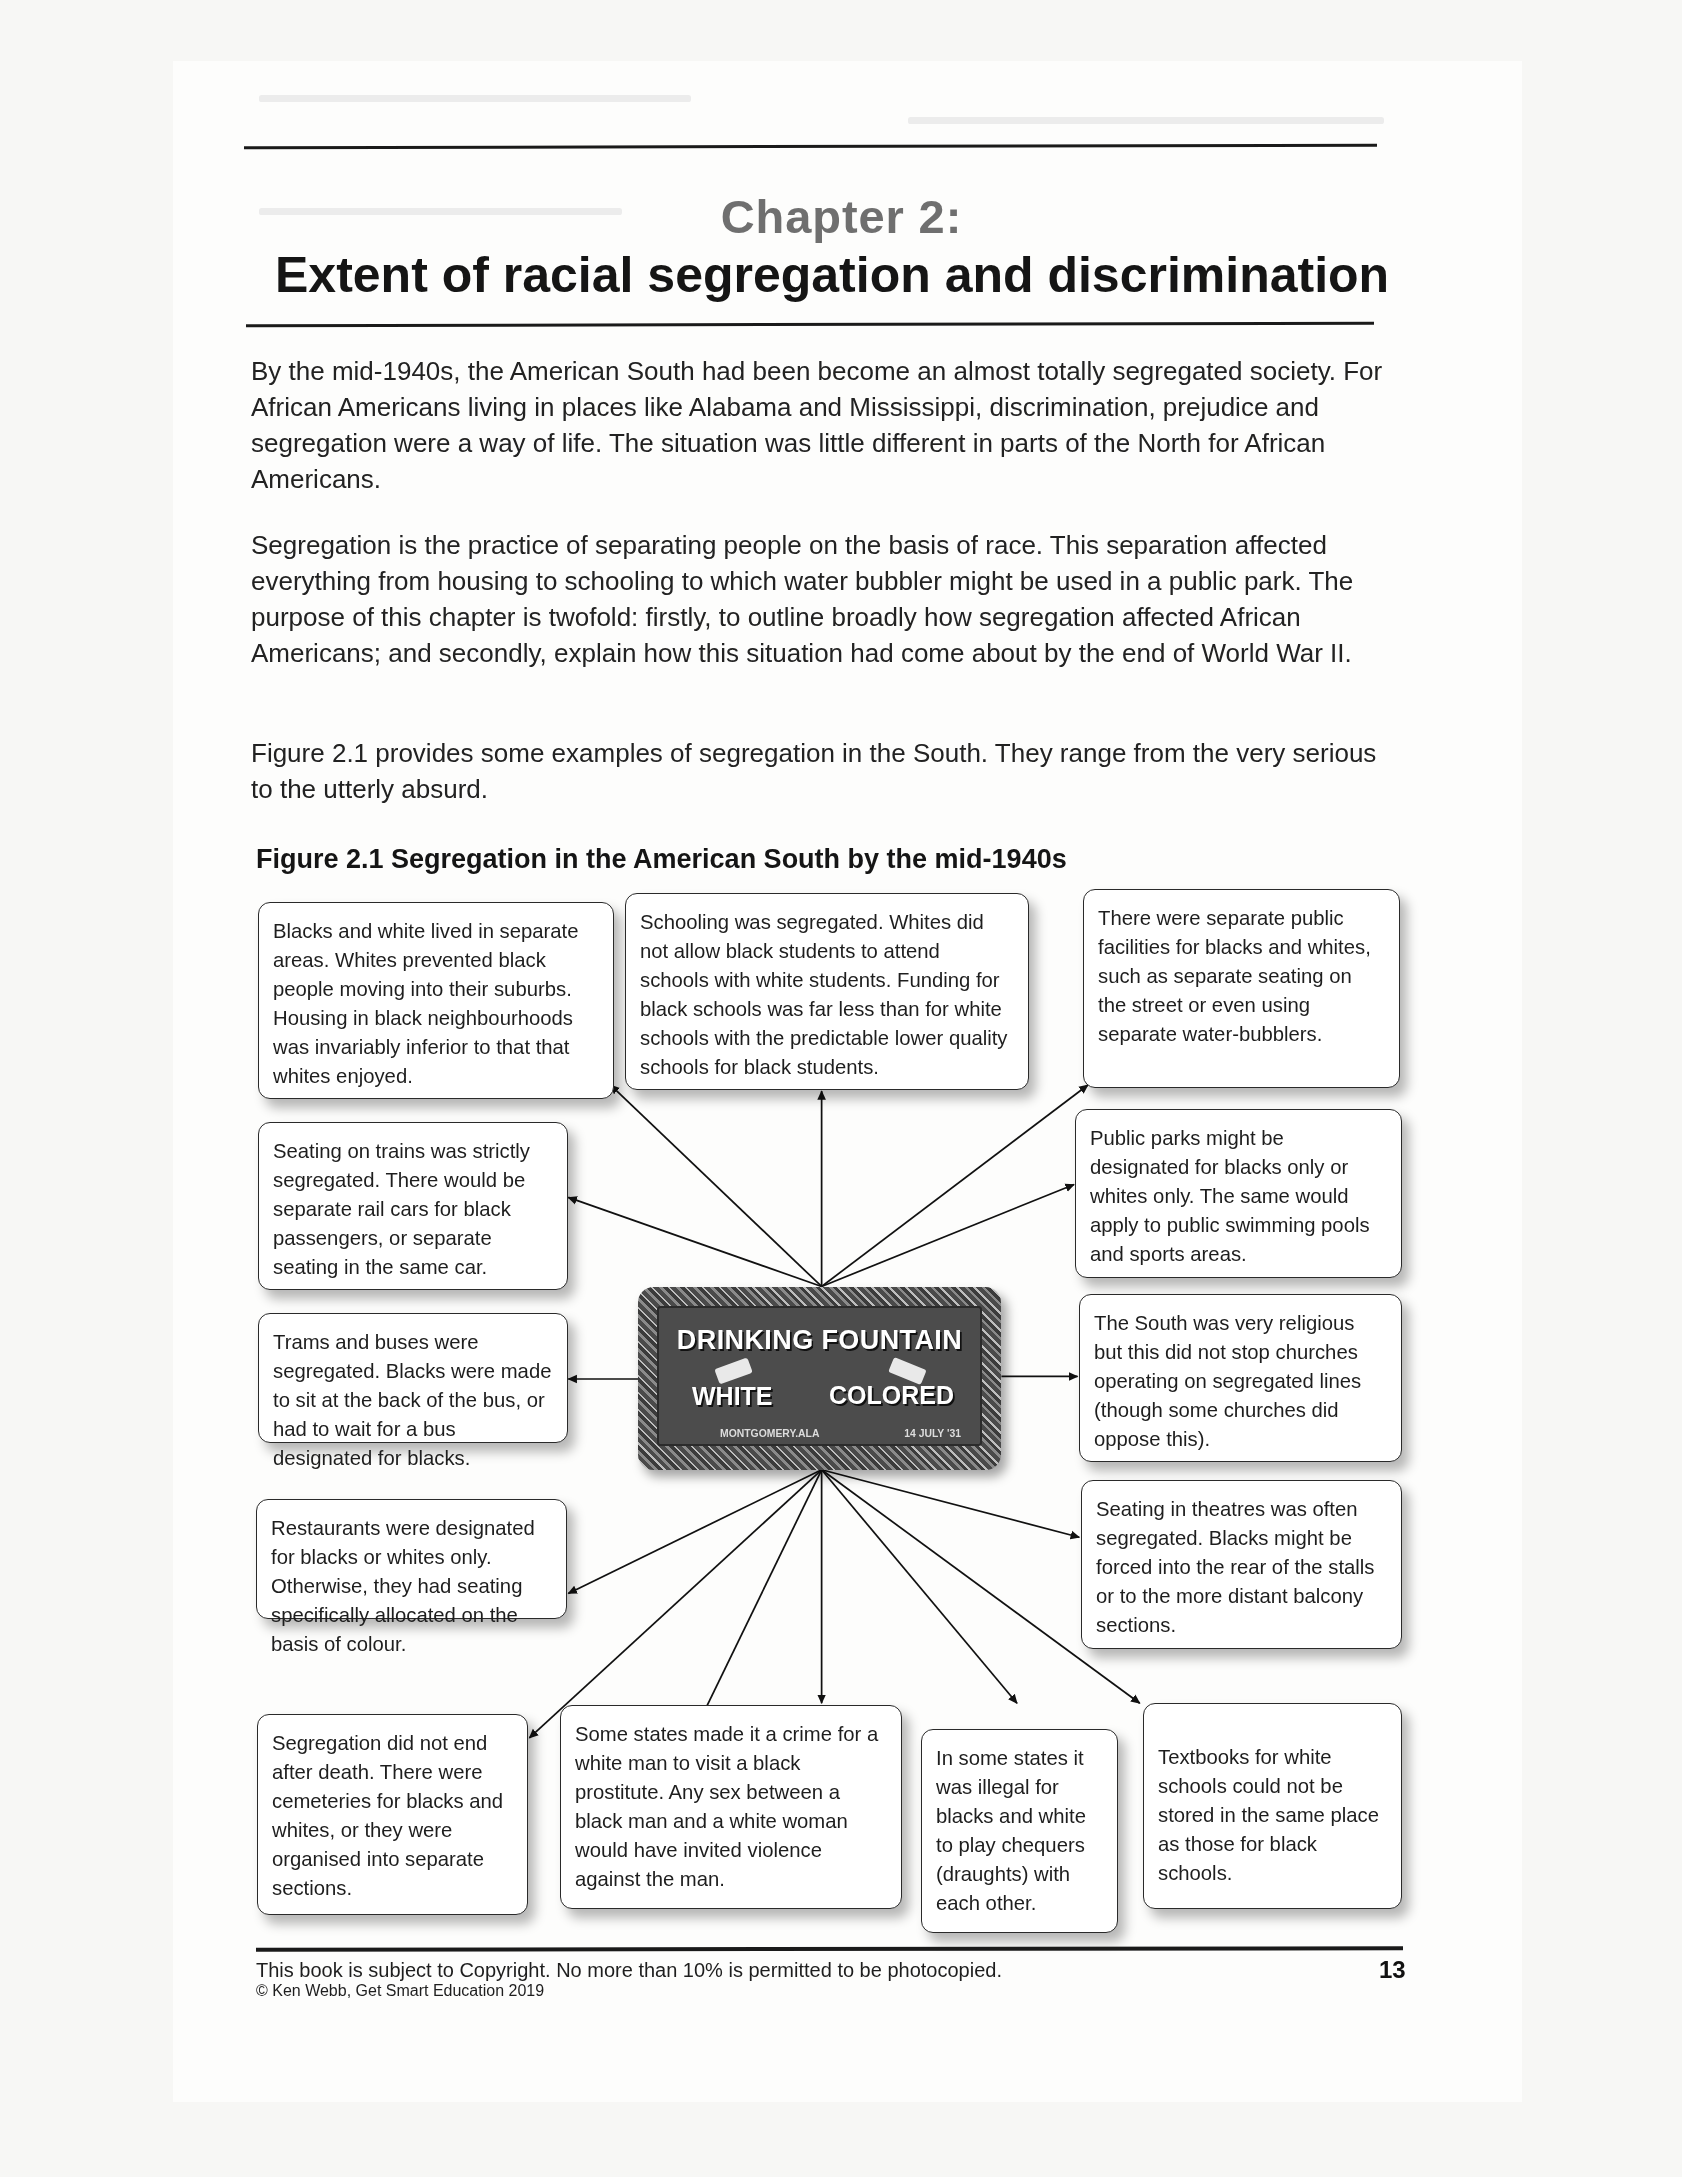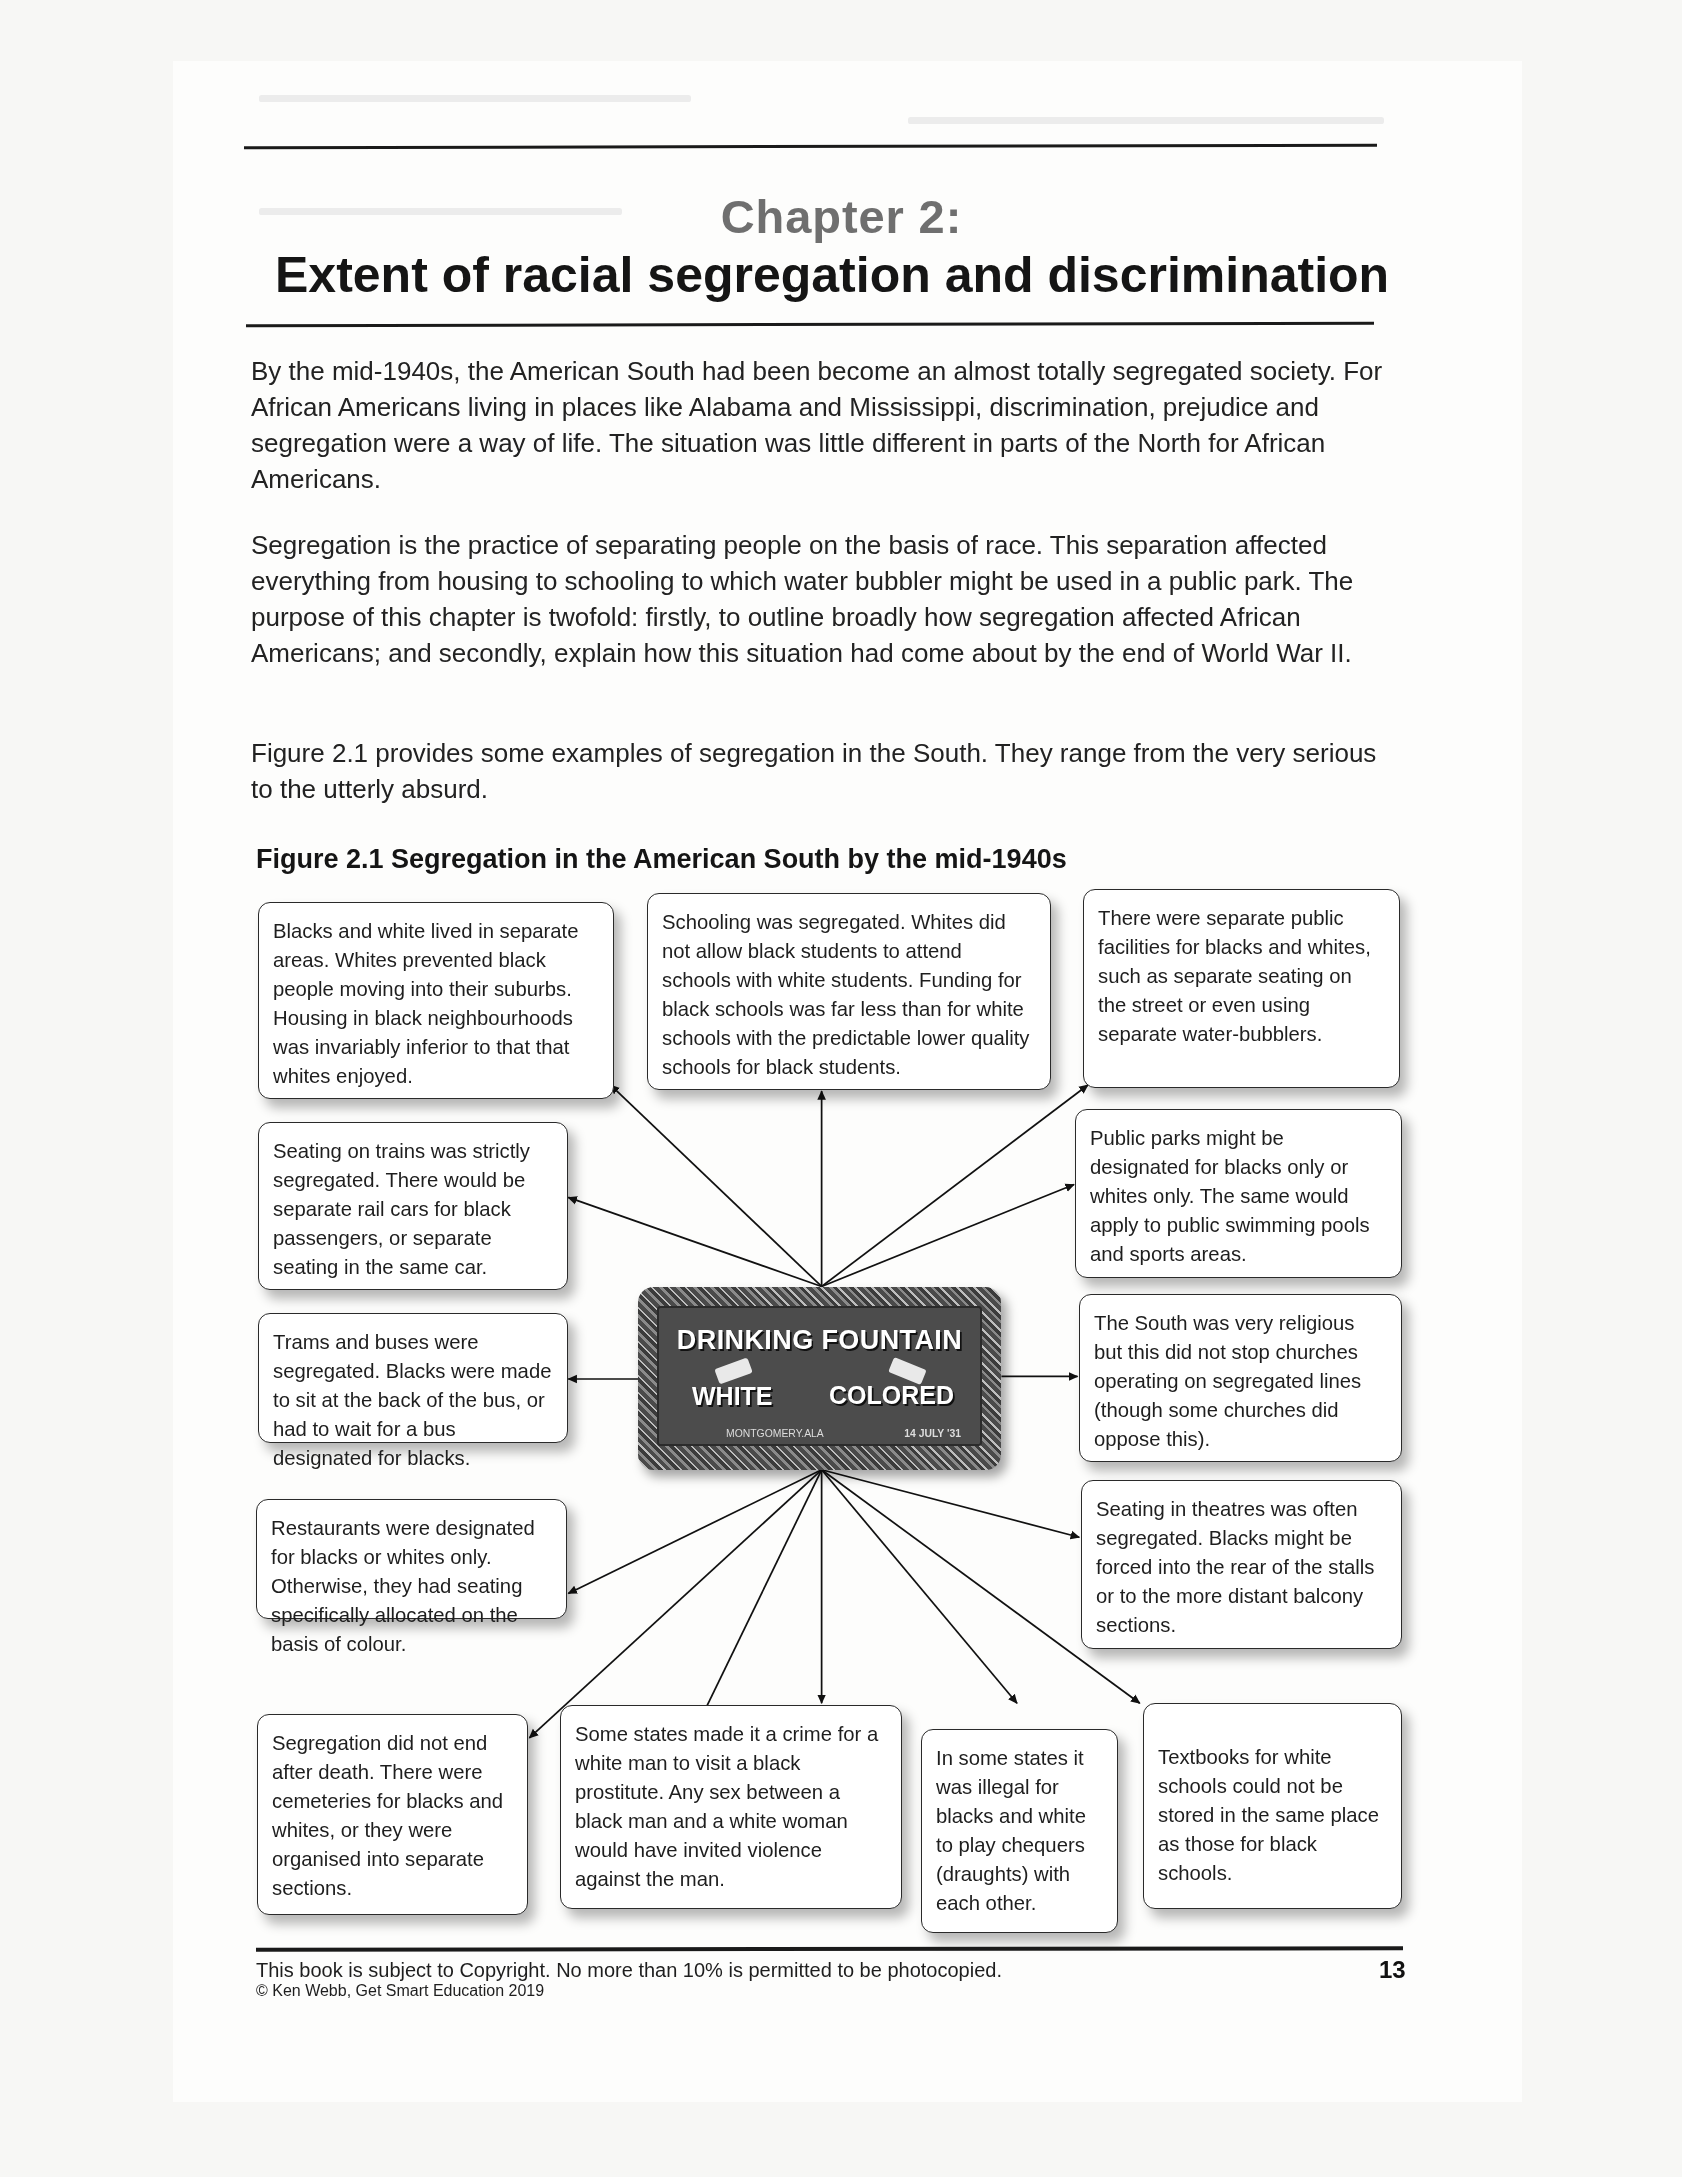--- a/index.html
+++ b/index.html
@@ -11,21 +11,21 @@
   .para { position:absolute; left:251px; width:1167px; font-size:26px; line-height:36px; color:#222; }
   .figt { position:absolute; left:256px; top:844px; font-weight:bold; font-size:27px; color:#151515; }
   .box { position:absolute; background:#fff; border:1.7px solid #2a2a2a; border-radius:12px; box-shadow:7px 8.6px 12px rgba(0,0,0,0.28); padding:14px 14px; box-sizing:border-box; font-size:20.3px; line-height:29px; color:#1e1e1e; }
   svg#arrows { position:absolute; left:0; top:0; }
   .sign { position:absolute; left:638px; top:1287px; width:363px; height:183px; border-radius:15.6px; background:#555; box-shadow:5.2px 7px 10.4px rgba(0,0,0,0.35);
           background-image: repeating-linear-gradient(45deg, #8a8a8a 0 2.6px, #3b3b3b 2.6px 6px, #bdbdbd 6px 7.8px, #4a4a4a 7.8px 12px); }
   .sign-inner { position:absolute; left:19px; top:19px; right:19px; bottom:24px; background:#4c4c4c; border:2.6px solid #2b2b2b; border-radius:3.5px; }
   .sign-t { position:absolute; left:0; right:0; top:17.3px; text-align:center; color:#fff; font-weight:bold; font-size:27px; letter-spacing:0.4px; text-shadow:1.7px 1.7px 0 #111; }
   .sign-w { position:absolute; left:33px; top:74px; color:#fff; font-weight:bold; font-size:25px; text-shadow:1.7px 1.7px 0 #111; }
   .sign-c { position:absolute; right:26px; top:73px; color:#fff; font-weight:bold; font-size:25px; text-shadow:1.7px 1.7px 0 #111; }
-  .sign-l { position:absolute; left:23px; bottom:5.2px; color:#ddd; font-size:10.4px; font-weight:normal;padding-left:44px; }
+  .sign-l { position:absolute; left:17px; bottom:5.2px; color:#ddd; font-size:10.4px; font-weight:bold;padding-left:44px; }
   .sign-d { position:absolute; right:19px; bottom:5.2px; color:#ddd; font-size:10.4px; font-weight:bold; }
   .arr { position:absolute; width:35px; height:15.6px; background:#e9e9e9; border-radius:2.6px; }
   .foot1 { position:absolute; left:256px; top:1959px; font-size:20px; color:#1e1e1e; }
   .foot2 { position:absolute; left:256px; top:1982px; font-size:16px; color:#1e1e1e; }
   .pnum { position:absolute; left:1379px; top:1956px; font-weight:bold; font-size:24px; color:#111; }
   .ghost { position:absolute; height:7px; background:#ececec; border-radius:2.6px; }
 </style>
 </head>
 <body>
 
@@ -66,21 +66,21 @@
     <line x1="950" y1="1700" x2="950" y2="1970"></line>
     <line x1="950" y1="1700" x2="1176" y2="1970"></line>
     <line x1="950" y1="1700" x2="1318" y2="1970"></line>
   </g>
   <g stroke="#111" stroke-width="2" fill="none">
     <line x1="950" y1="1700" x2="815" y2="1978"></line>
   </g>
 </svg>
 
 <div class="box" style="left:258px;top:902px;width:356px;height:197px;">Blacks and white lived in separate areas. Whites prevented black people moving into their suburbs. Housing in black neighbourhoods was invariably inferior to that that whites enjoyed.</div>
-<div class="box" style="left:647px;top:893px;width:404px;height:197px;">Schooling was segregated. Whites did not allow black students to attend schools with white students. Funding for black schools was far less than for white schools with the predictable lower quality schools for black students.</div>
+<div class="box" style="left:625px;top:893px;width:404px;height:197px;">Schooling was segregated. Whites did not allow black students to attend schools with white students. Funding for black schools was far less than for white schools with the predictable lower quality schools for black students.</div>
 <div class="box" style="left:1083px;top:889px;width:317px;height:199px;">There were separate public facilities for blacks and whites, such as separate seating on the street or even using separate water-bubblers.</div>
 <div class="box" style="left:258px;top:1122px;width:310px;height:168px;">Seating on trains was strictly segregated. There would be separate rail cars for black passengers, or separate seating in the same car.</div>
 <div class="box" style="left:1075px;top:1109px;width:327px;height:169px;">Public parks might be designated for blacks only or whites only. The same would apply to public swimming pools and sports areas.</div>
 <div class="box" style="left:258px;top:1313px;width:310px;height:130px;">Trams and buses were segregated. Blacks were made to sit at the back of the bus, or had to wait for a bus designated for blacks.</div>
 <div class="box" style="left:1079px;top:1294px;width:323px;height:168px;">The South was very religious but this did not stop churches operating on segregated lines (though some churches did oppose this).</div>
 <div class="box" style="left:256px;top:1499px;width:311px;height:120px;">Restaurants were designated for blacks or whites only. Otherwise, they had seating specifically allocated on the basis of colour.</div>
 <div class="box" style="left:1081px;top:1480px;width:321px;height:169px;">Seating in theatres was often segregated. Blacks might be forced into the rear of the stalls or to the more distant balcony sections.</div>
 <div class="box" style="left:257px;top:1714px;width:271px;height:201px;">Segregation did not end after death. There were cemeteries for blacks and whites, or they were organised into separate sections.</div>
 <div class="box" style="left:560px;top:1705px;width:342px;height:204px;">Some states made it a crime for a white man to visit a black prostitute. Any sex between a black man and a white woman would have invited violence against the man.</div>
 <div class="box" style="left:921px;top:1705px;width:197px;height:204px;margin-top:24px;">In some states it was illegal for blacks and white to play chequers (draughts) with each other.</div>

